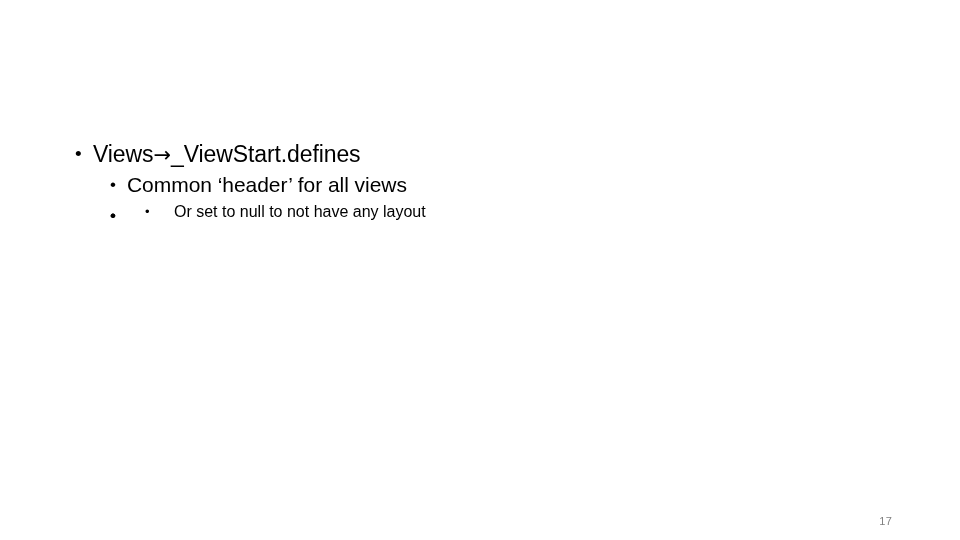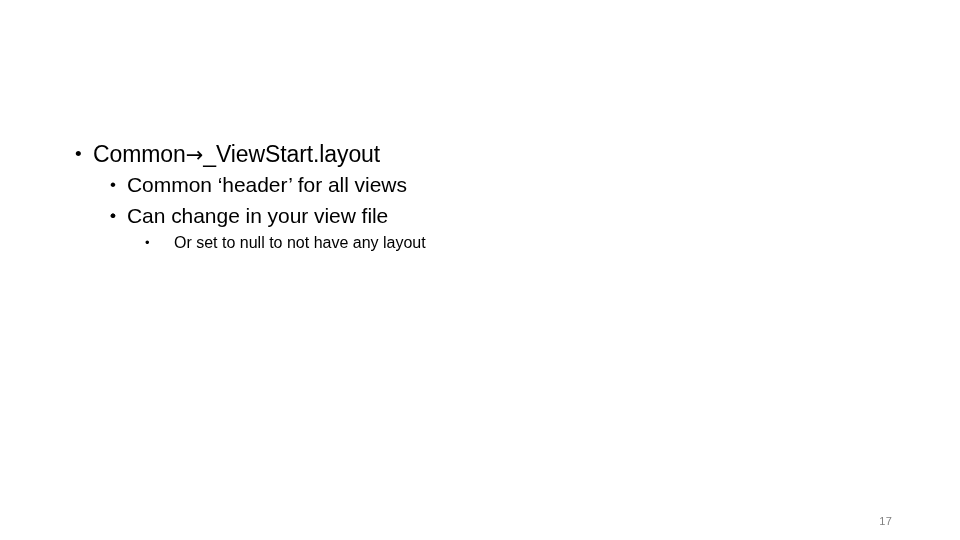--- a/index.html
+++ b/index.html
@@ -114,37 +114,36 @@
 </head>
 <body>
 
 <div class="slide">
 
   <div class="content-body">
     <ul class="outline">
 
       <li class="bullet-item lvl1">
         <span class="bullet-mark">•</span>
-        <span class="bullet-text"><span>Common</span><span class="arrow-glyph">→</span><span>_ViewStart.layout</span></span>
+        <span class="bullet-text"><span>Views</span><span class="arrow-glyph">→</span><span>_ViewStart.defines</span></span>
       </li>
 
       <ul class="outline sub2">
 
         <li class="bullet-item lvl2">
           <span class="bullet-mark">•</span>
           <span class="bullet-text">Common ‘header’ for all views</span>
         </li>
 
         <li class="bullet-item lvl2">
           <span class="bullet-mark">•</span>
         </li>
 
         <li class="bullet-item lvl2">
           <span class="bullet-mark">•</span>
-          <span class="bullet-text">Can change in your view file</span>
         </li>
 
         <ul class="outline sub3">
           <li class="bullet-item lvl3">
             <span class="bullet-mark">•</span>
             <span class="bullet-text">Or set to null to not have any layout</span>
           </li>
         </ul>
 
       </ul>

